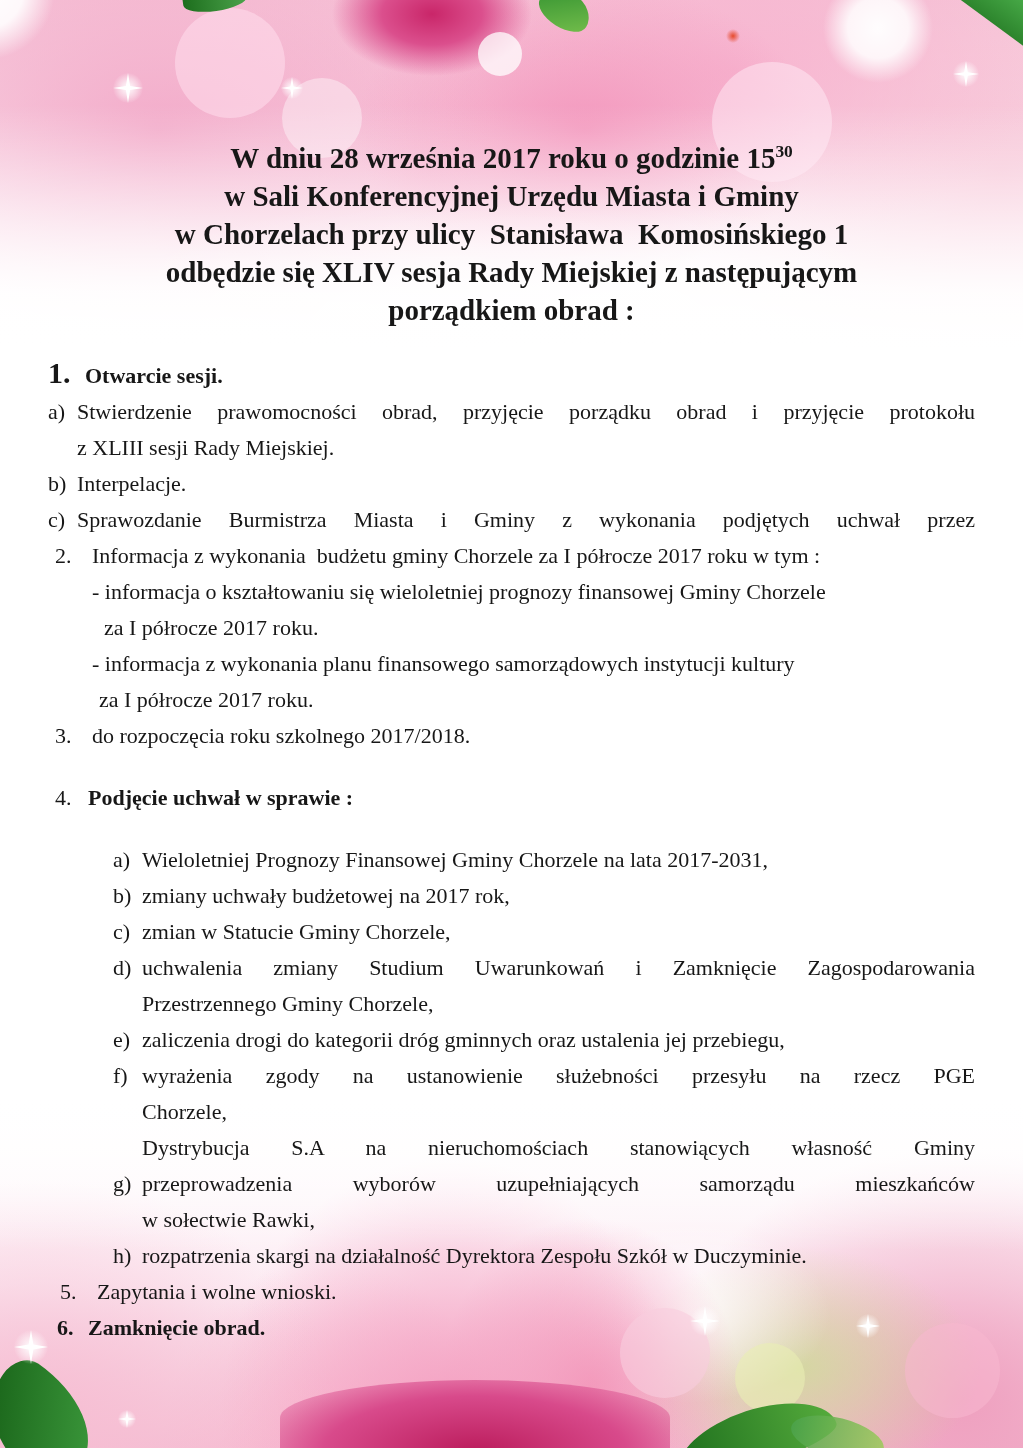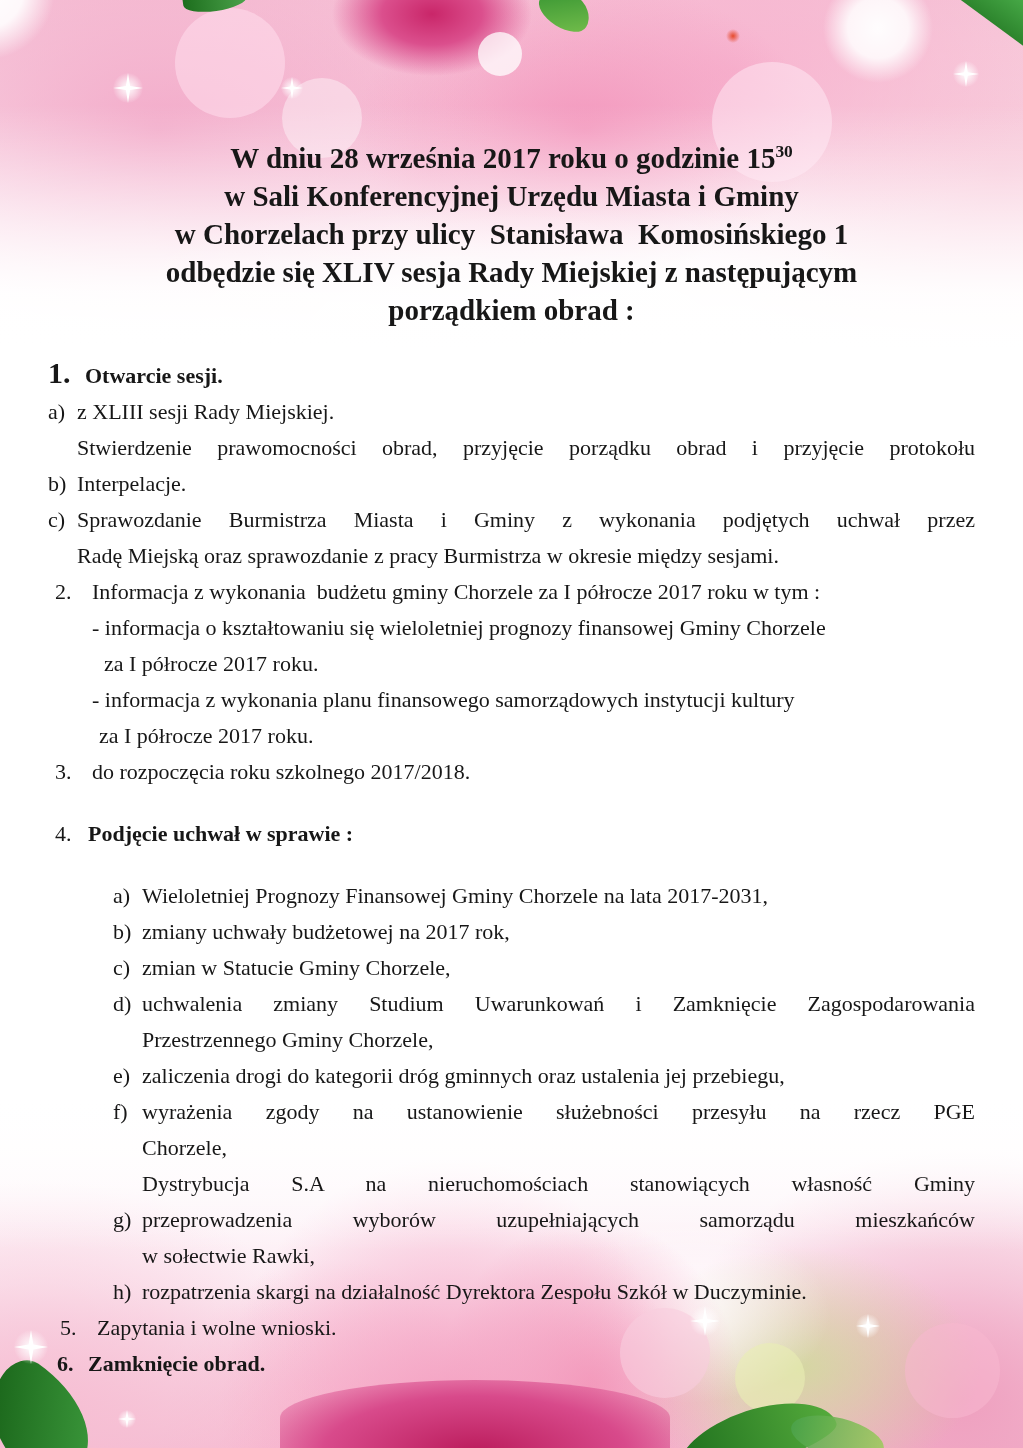--- a/index.html
+++ b/index.html
@@ -128,37 +128,36 @@
       <div class="item ml3">
         <span class="m num-big w37">1.</span>
         <div class="body">
             <div class="line bold">Otwarcie sesji.</div>
           </div>
       </div>
 
       <div class="item ml3">
         <span class="m w29">a)</span>
         <div class="body">
+          <div class="line just">Stwierdzenie prawomocności obrad, przyjęcie porządku obrad i przyjęcie protokołu</div>
           <div class="line">z XLIII sesji Rady Miejskiej.</div>
-          <div class="line just">Stwierdzenie prawomocności obrad, przyjęcie porządku obrad i przyjęcie protokołu</div>
         </div>
       </div>
 
       <div class="item ml3">
         <span class="m w29">b)</span>
         <div class="body">
             <div class="line">Interpelacje.</div>
           </div>
       </div>
 
       <div class="item ml3">
         <span class="m w29">c)</span>
         <div class="body">
           <div class="line just">Sprawozdanie Burmistrza Miasta i Gminy z wykonania podjętych uchwał przez</div>
-          <div class="line">Radę Miejską oraz sprawozdanie z pracy Burmistrza w okresie między sesjami.</div>
         </div>
       </div>
 
       <div class="item ml10">
         <span class="m w37">2.</span>
         <div class="body">
           <div class="line">Informacja z wykonania  budżetu gminy Chorzele za I półrocze 2017 roku w tym :</div>
           <div class="line">- informacja o kształtowaniu się wieloletniej prognozy finansowej Gminy Chorzele</div>
           <div class="line pl12">za I półrocze 2017 roku.</div>
           <div class="line">- informacja z wykonania planu finansowego samorządowych instytucji kultury</div>

